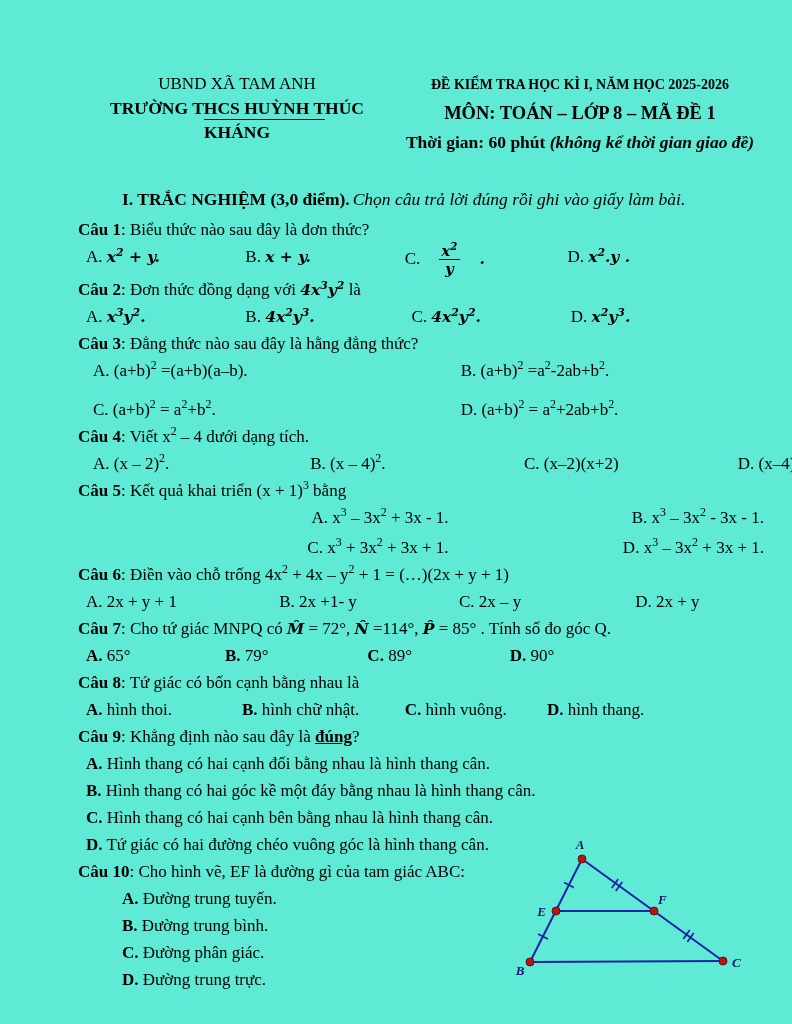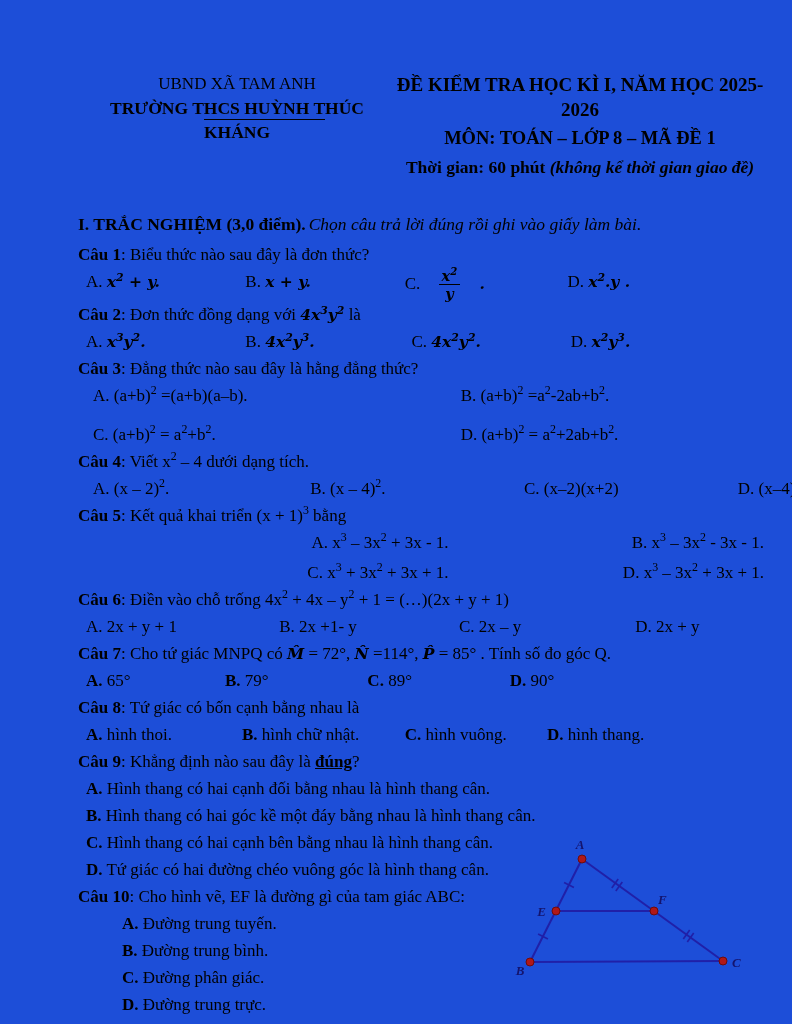--- a/index.html
+++ b/index.html
@@ -1,35 +1,35 @@
 <!DOCTYPE html>
 <html><head>
 <meta charset="utf-8">
 <style>
   html,body{margin:0;padding:0;background:#fff;}
   .page{
-    width:792px;height:1024px;background:#1d4ed8;position:relative;
+    width:792px;height:1024px;background:#5eead4;position:relative;
     font-family:"Liberation Serif",serif;font-size:17px;color:#000;
     padding:72px 28px 0 78px;box-sizing:border-box;overflow:hidden;
   }
   
   .header{display:flex;}
   .header-left{width:318px;text-align:center;line-height:24px;}
   .hl1{font-size:17px;}
   .hl2{font-weight:bold;font-size:17.5px;}
   .ul{border-bottom:1.5px solid #000;padding-bottom:1px;}
   .header-right{flex:1;text-align:center;line-height:25px;}
-  .hr1{font-weight:bold;font-size:19px;}
+  .hr1{font-weight:bold;font-size:14px;}
   .hr2{font-weight:bold;font-size:18.5px;margin-top:4px;}
   .hr3{font-size:17.5px;margin-top:4px;}
   .b{font-weight:bold;}
   .bi{font-weight:bold;font-style:italic;}
   
   .section-line{margin-top:30px;line-height:28px;}
-  .section-title{font-weight:bold;font-size:17.5px;}
+  .section-title{font-weight:bold;font-size:17.5px;margin-left:44px;}
   .section-instr{font-style:italic;font-size:17.5px;margin-left:3px;}
   
   #questions{margin-top:2px;}
   .question{line-height:27px;}
   .q-line{min-height:27px;}
   .qnum{font-weight:bold;}
   .mth{font-family:"DejaVu Serif",serif;font-style:italic;font-weight:bold;font-size:15.5px;}
   .u{text-decoration:underline;}
   sup{font-size:70%;line-height:0;}
   .opts{line-height:27px;}

